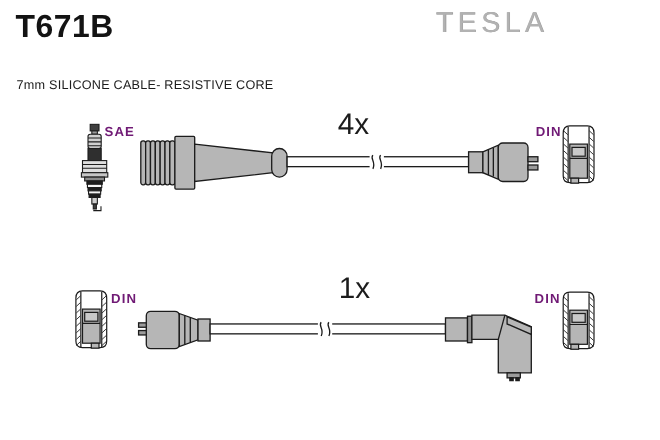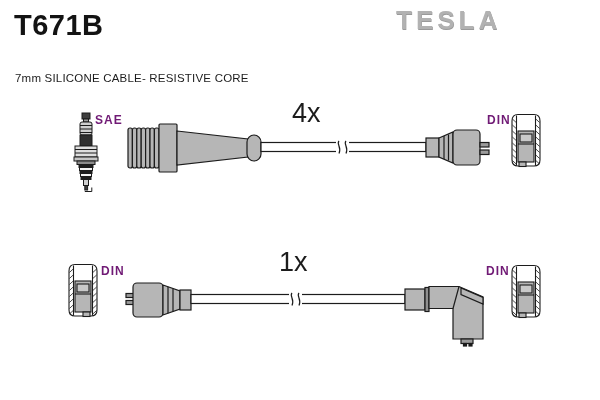--- a/index.html
+++ b/index.html
@@ -6,24 +6,24 @@
   html,body { background:#ffffff; }
   .page {
     position:relative; width:600px; height:400px; margin:0 auto;
     background:#ffffff; overflow:hidden;
     font-family:"Liberation Sans", sans-serif; color:#151515;
   }
   .abs { position:absolute; }
   .title { font-size:29px; font-weight:700; letter-spacing:0.5px; line-height:1; color:#131313; }
   .subtitle { font-size:11.5px; letter-spacing:0.2px; line-height:1; color:#1c1c1c;margin-top:36px; }
   .brand {
-    font-size:26px; font-weight:700; letter-spacing:4px; line-height:1;
+    font-size:26px; font-weight:400; letter-spacing:4px; line-height:1;
     color:#b2b2b2; text-shadow:0.5px 0.5px 0 #9a9a9a;
   }
-  .qty { font-size:27px; line-height:1; color:#1c1c1c; }
+  .qty { font-size:27px; line-height:1; color:#1c1c1c;margin-left:15px; }
   .term { font-size:12px; font-weight:700; letter-spacing:1px; line-height:1; color:#701a75; }
   svg { display:block; }
 </style>
 </head>
 <body>
 
 <div class="page">
 
   <div class="abs title" style="left:14px; top:11px">T671B</div>
   <div class="abs subtitle" style="left:15px; top:37px">7mm SILICONE CABLE- RESISTIVE CORE</div>
@@ -115,21 +115,21 @@
   </svg>
 
   <svg class="abs" style="left:66px; top:263px" width="34" height="55" viewBox="0 0 34 55">
     <g stroke="#1c1c1c" stroke-width="1.1" transform="translate(34,0) scale(-1,1)" fill="#b6b6b6">
       <use href="#din-socket"></use>
     </g>
   </svg>
 
   <div class="abs term" style="left:101px; top:265px">DIN</div>
 
-  <div class="abs qty" style="left:279px; top:249px">1x</div>
+  <div class="abs qty" style="left:293px; top:249px">1x</div>
 
   <svg class="abs" style="left:120px; top:250px" width="375" height="100" viewBox="0 0 375 100">
     <g stroke="#1c1c1c" stroke-width="1.2" fill="#b6b6b6">
       <g>
         <rect x="6" y="43.5" width="9" height="4" fill="#9b9b9b"></rect>
         <rect x="6" y="50.5" width="9" height="4" fill="#9b9b9b"></rect>
         <rect x="13" y="33" width="30" height="34" rx="4"></rect>
         <polygon points="43,35 60,41 60,59 43,65"></polygon>
         <line x1="48" y1="36.8" x2="48" y2="63.2"></line>
         <line x1="53" y1="38.5" x2="53" y2="61.5"></line>

